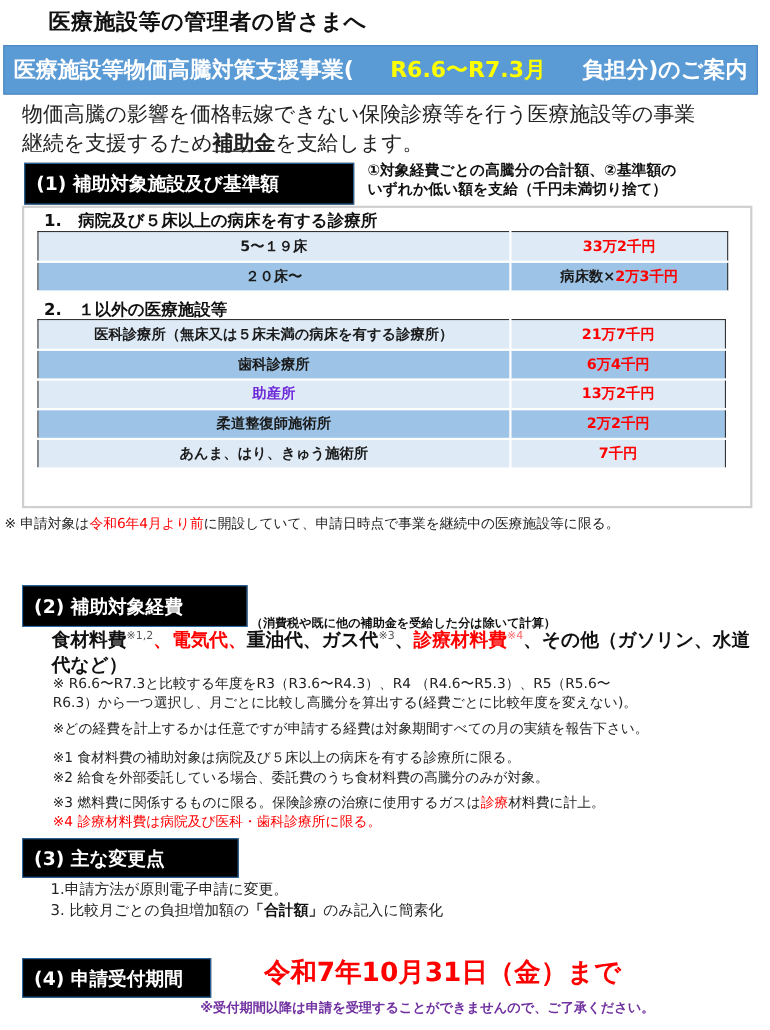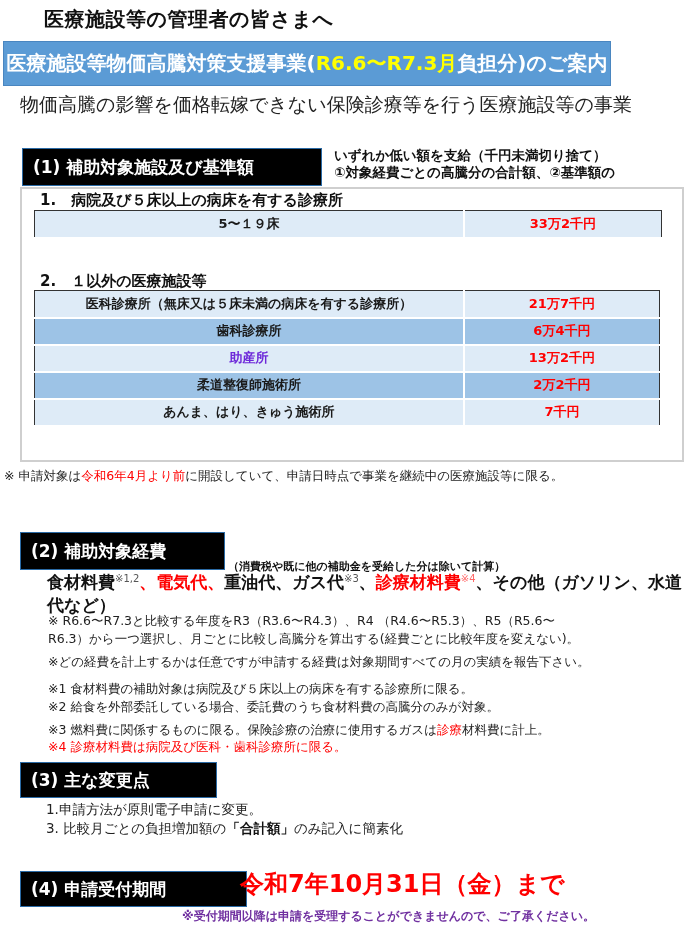--- a/index.html
+++ b/index.html
@@ -3,22 +3,22 @@
 <meta charset="utf-8">
 <style>
   * { box-sizing: border-box; margin: 0; padding: 0; }
   html, body { width: 700px; height: 936px; background: #ffffff; overflow: hidden; }
   body { font-family: "DejaVu Sans", "Liberation Sans", sans-serif; color: #1a1a1a; position: relative; }
 
   .abs { position: absolute; }
 
   .top-title { left: 44px; top: 6px; font-size: 20px; font-weight: bold; color: #111; letter-spacing: 0.5px; }
 
-  .banner { left: 3px; top: 41px; width: 608px; height: 45px; background: #5b9bd5; border: 1px solid #4a86c0;
-            color: #fff; font-size: 20px; font-weight: bold; display: flex; align-items: center; justify-content: center; white-space: nowrap; }
+  .banner { left: 3px; top: 41px; width: 686px; height: 45px; background: #5b9bd5; border: 1px solid #4a86c0;
+            color: #fff; font-size: 20px; font-weight: bold; display: flex; align-items: center; justify-content: center; white-space: nowrap; gap: 33px; }
   .banner .hl { color: #ffff00; }
 
   .intro { left: 20px; top: 91px; width: 670px; font-size: 19px; line-height: 26px; color: #222; }
   .intro b { text-decoration: underline; }
 
   .sec-head { background: #000000; color: #fff; font-weight: bold; font-size: 17px; display: flex; align-items: center;
               padding-left: 10px; border: 1px solid #2a6aa5; }
 
   .sec1-head { left: 22px; top: 148px; width: 300px; height: 38px; }
   .sec1-note { left: 334px; top: 147px; font-size: 13.5px; font-weight: bold; line-height: 17px; color: #111; }
@@ -61,57 +61,62 @@
   .n3 { left: 48px; top: 680px; }
   .n4 { left: 48px; top: 698px; }
   .n5 { left: 48px; top: 721px; }
   .n6 { left: 48px; top: 738px; color: #ff0000; }
 
   .sec3-head { left: 20px; top: 762px; width: 197px; height: 36px; }
 
   .changes { left: 46px; top: 800px; font-size: 13.5px; line-height: 19px; color: #222; }
   .changes b { color: #111; }
 
-  .sec4-head { left: 20px; top: 871px; width: 227px; height: 36px; }
+  .sec4-head { left: 20px; top: 871px; width: 172px; height: 36px; }
   .deadline { left: 240px; top: 868px; font-size: 24px; font-weight: bold; color: #ff0000; white-space: nowrap; }
   .deadline-note { left: 182px; top: 908px; font-size: 12px; font-weight: bold; color: #7030a0; white-space: nowrap; }
 </style>
 </head>
 <body>
 
 <div class="abs top-title">医療施設等の管理者の皆さまへ</div>
 
 <div class="abs banner">
   <span>医療施設等物価高騰対策支援事業(</span>
     <span class="hl">R6.6〜R7.3月</span>
     <span>負担分)のご案内</span>
 </div>
 
 <div class="abs intro">
   <div>物価高騰の影響を価格転嫁できない保険診療等を行う医療施設等の事業</div>
+  <div><span>継続を支援するため</span><b>補助金</b><span>を支給します。</span></div>
 </div>
 
 <div class="abs sec-head sec1-head">(1) 補助対象施設及び基準額</div>
 <div class="abs sec1-note">
+  <div>①対象経費ごとの高騰分の合計額、②基準額の</div>
   <div>いずれか低い額を支給（千円未満切り捨て）</div>
-  <div>①対象経費ごとの高騰分の合計額、②基準額の</div>
 </div>
 
 <div class="abs panel"></div>
 
 <div class="abs sub-title sub1">1.　病院及び５床以上の病床を有する診療所</div>
 <table class="tbl tbl1">
   <colgroup>
       <col style="width:430px">
       <col style="width:198px">
     </colgroup>
   <tbody>
       <tr>
     <td>5〜１９床</td>
     <td class="amt">33万2千円</td>
+  </tr>
+  <tr>
+    <td>２０床〜</td>
+    <td class="amt"><span class="blk">病床数×</span><span>2万3千円</span></td>
   </tr>
 </tbody>
   </table>
 
 <div class="abs sub-title sub2">2.　１以外の医療施設等</div>
 <table class="tbl tbl2">
   <colgroup>
       <col style="width:430px">
       <col style="width:196px">
     </colgroup>

